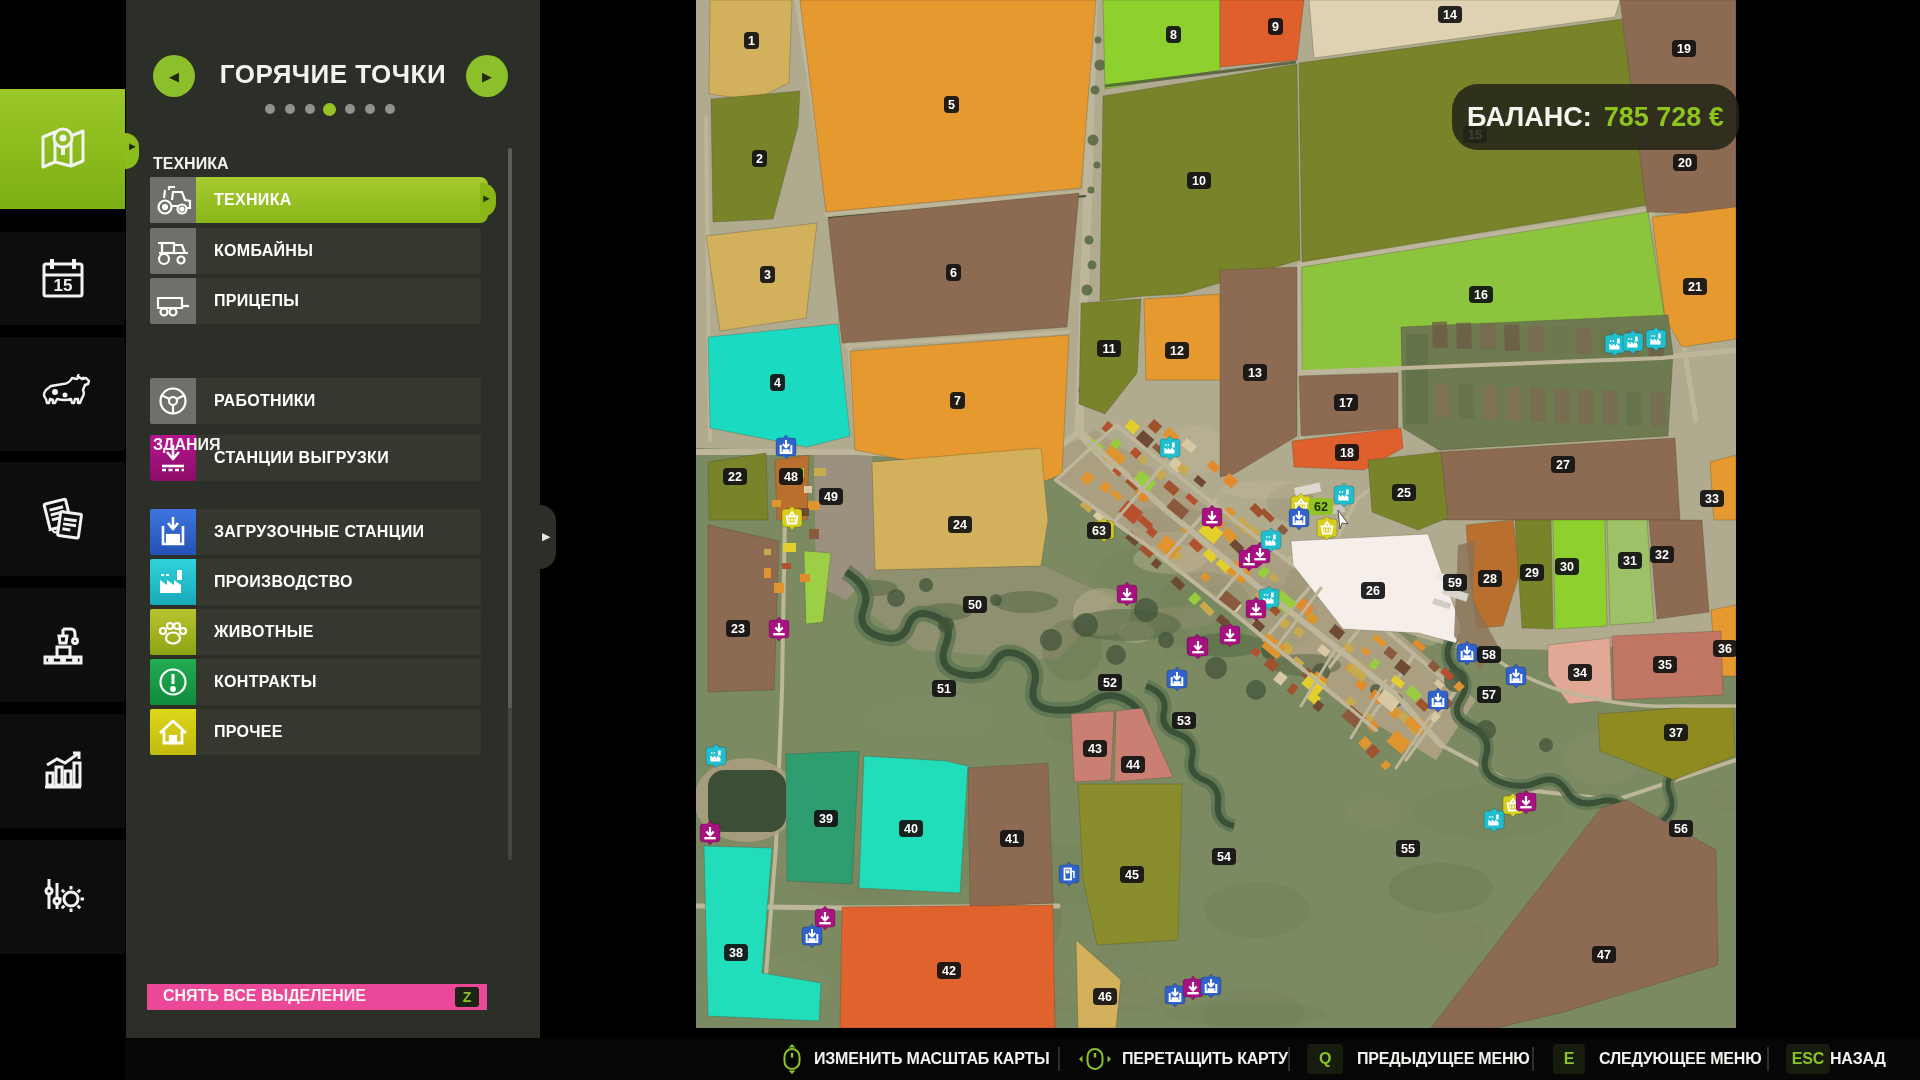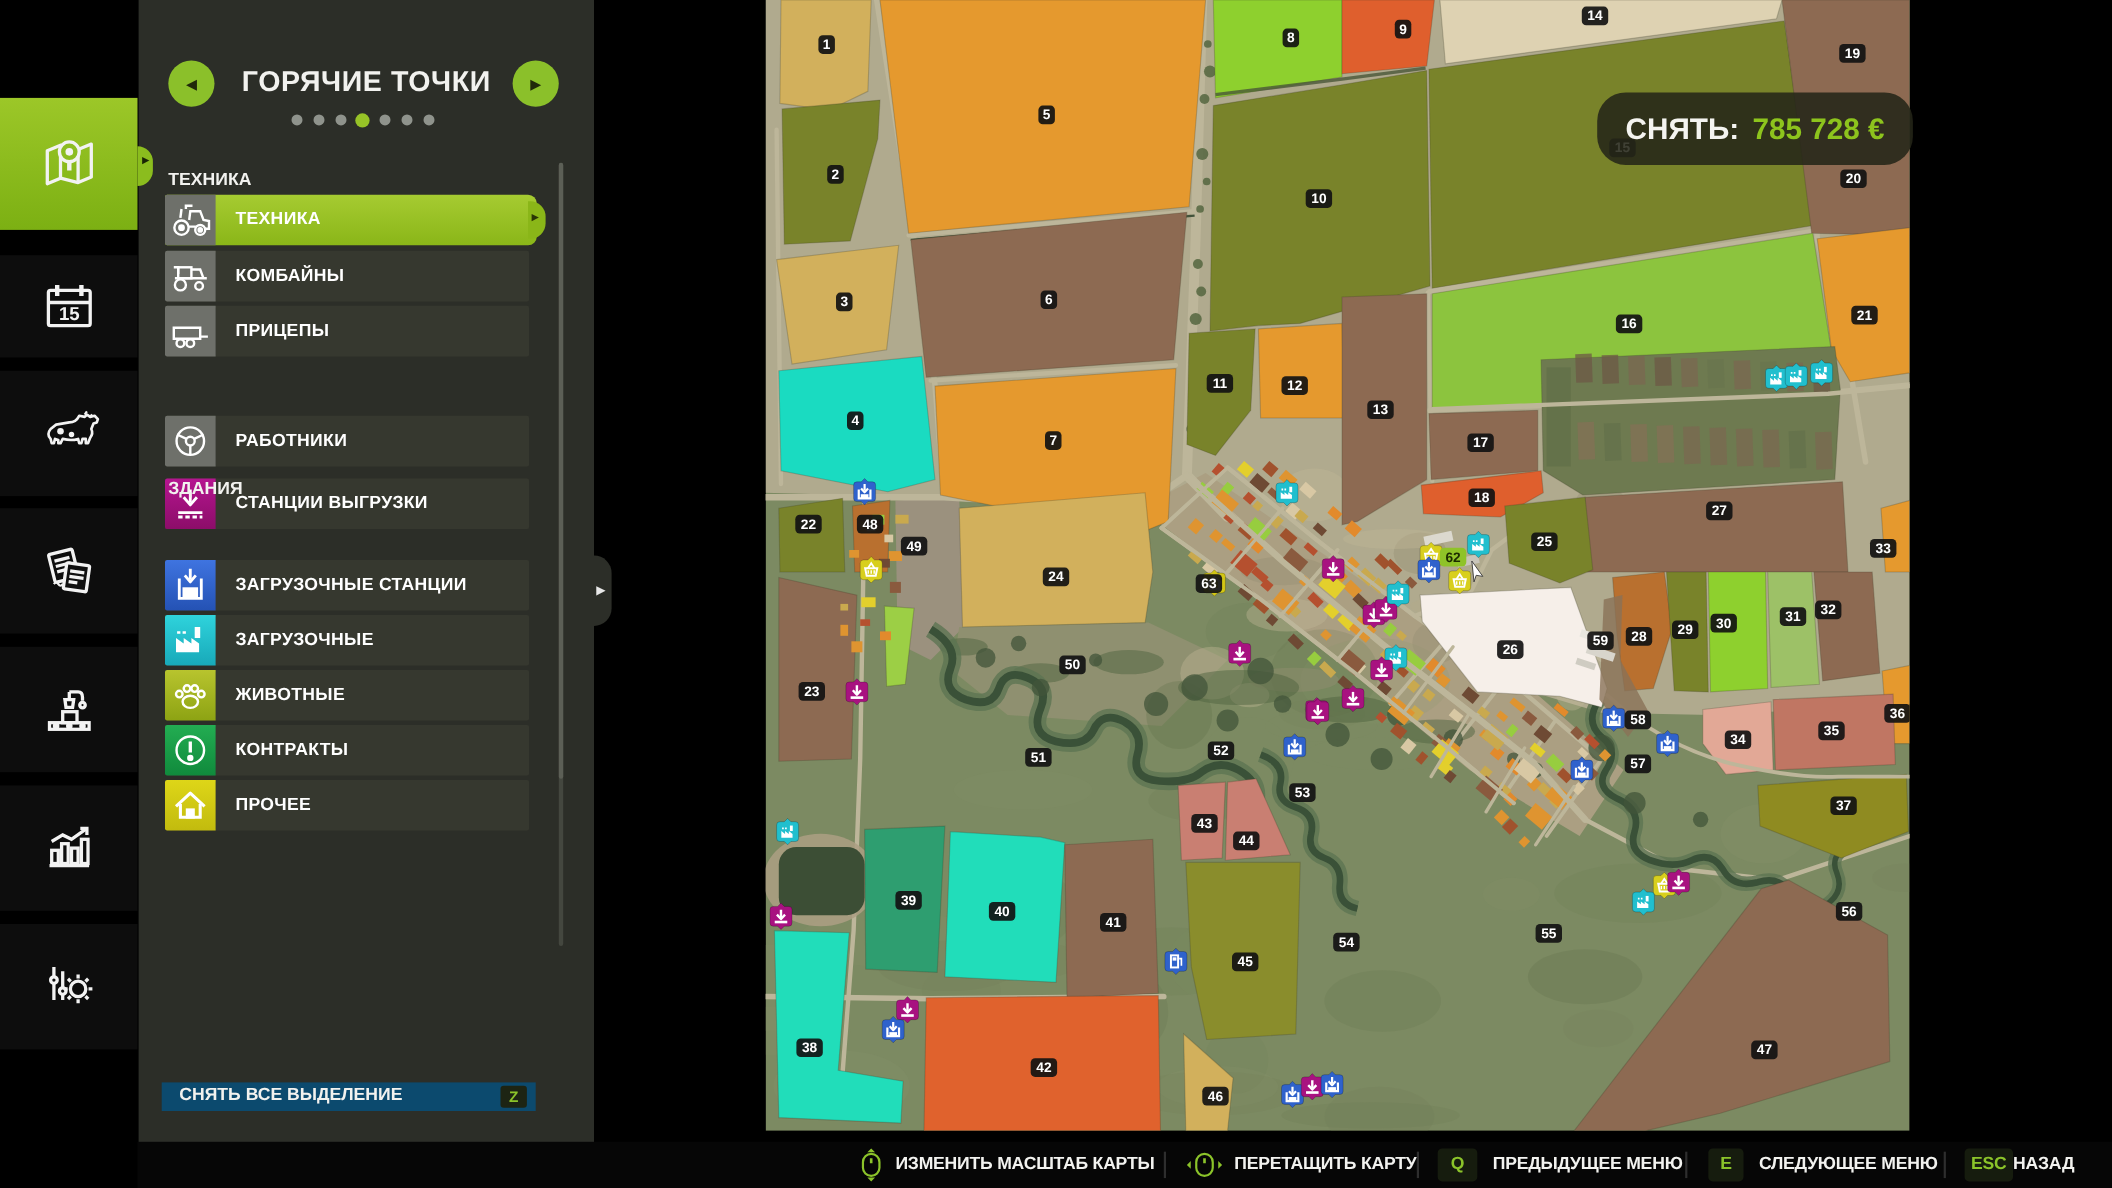--- a/index.html
+++ b/index.html
@@ -22,21 +22,21 @@
 .sect { position:absolute; left:27px; color:#f2f2ef; font-size:16px; font-weight:bold; }
 .row { position:absolute; left:24px; width:331px; height:46px; background:#36382f; border-radius:2px; }
 .row.sel { background:linear-gradient(#a6cb31,#8ab618); width:338px; border-radius:2px 8px 8px 2px; }
 .ric { position:absolute; left:0; top:0; width:46px; height:46px; border-radius:2px 0 0 2px; }
 .rtx { position:absolute; left:64px; top:0; height:46px; display:flex; align-items:center;
   color:#fff; font-size:16px; font-weight:bold; letter-spacing:0.3px; }
 .selnotch { position:absolute; right:-8px; top:6px; width:16px; height:34px; background:#8ab618; border-radius:0 14px 14px 0; }
 .selarr { position:absolute; right:-4px; top:15px; color:#2a3505; font-size:11px; }
 #scroll { position:absolute; left:382px; top:148px; width:4px; height:712px; background:#44473f; border-radius:2px; }
 #scrollthumb { position:absolute; left:382px; top:148px; width:4px; height:560px; background:#5c5f56; border-radius:2px; }
-#clearbar { position:absolute; left:21px; top:984px; width:340px; height:26px; background:#0c4a6e;text-decoration:underline; }
+#clearbar { position:absolute; left:21px; top:984px; width:340px; height:26px; background:#ec4899;text-decoration:underline; }
 #clearbar span { position:absolute; left:16px; top:3px; color:#f2f2ef; font-size:16px; font-weight:bold; }
 .key { background:#1d2413; color:#8bc32a; font-weight:bold; border-radius:3px; }
 #panelnotch { position:absolute; left:540px; top:505px; width:16px; height:64px; background:#2c2e28; border-radius:0 22px 22px 0; }
 #panelarr { position:absolute; left:542px; top:530px; color:#e8e8e8; font-size:11px; }
 
 #map { position:absolute; left:696px; top:0; width:1040px; height:1028px; }
 
 #balance { position:absolute; left:1452px; top:84px; width:287px; height:66px; background:rgba(36,38,24,0.88);
   border-radius:26px; display:flex; align-items:center; justify-content:center; }
 #balance .b1 { color:#f4f4f0; font-size:27px; font-weight:bold; }
@@ -226,21 +226,21 @@
         </svg></div>
   <div class="rtx">ЗАГРУЗОЧНЫЕ СТАНЦИИ</div>
 </div>
 
 <div class="row" style="top:559px">
   <div class="ric" style="background:linear-gradient(#2fd3dc,#18a9b9)"><svg width="46" height="46" viewBox="0 0 46 46" fill="none" stroke="#fff" stroke-width="2.2">
           <path d="M10 34 v-13 l7 5 v-5 l7 5 v-5 l7 5 v8 z" fill="#fff" stroke="none"></path>
           <rect x="27" y="11" width="5" height="10" fill="#fff" stroke="none"></rect>
           <path d="M11 16 h10" stroke-dasharray="3 2"></path>
         </svg></div>
-  <div class="rtx">ЗАГРУЗОЧНЫЕ</div>
+  <div class="rtx">ПРОИЗВОДСТВО</div>
 </div>
 
 <div class="row" style="top:609px">
   <div class="ric" style="background:linear-gradient(#b8c42e,#8da313)"><svg width="46" height="46" viewBox="0 0 46 46" fill="none" stroke="#fff" stroke-width="2.2">
           <ellipse cx="23" cy="29" rx="7" ry="5.5"></ellipse>
           <circle cx="13" cy="22" r="3"></circle>
           <circle cx="20" cy="17" r="3"></circle>
           <circle cx="27" cy="17" r="3"></circle>
           <circle cx="33" cy="22" r="3"></circle>
         </svg></div>
@@ -1110,21 +1110,21 @@
         <rect width="24" height="17" rx="4" fill="#121212" opacity="0.92"></rect>
         <text x="12.0" y="12.5" text-anchor="middle" font-size="12.5" font-weight="bold" fill="#ffffff">63</text>
       </g>
       <g transform="translate(613,498)">
         <rect width="24" height="17" rx="4" fill="#8fc328" opacity="1"></rect>
         <text x="12.0" y="12.5" text-anchor="middle" font-size="12.5" font-weight="bold" fill="#1c2b00">62</text>
       </g>
     </svg></div>
 
 <div id="balance">
-    <span class="b1">СНЯТЬ:</span>
+    <span class="b1">БАЛАНС:</span>
     <span class="b2">785 728 €</span>
   </div>
 
 <div id="footer">
 
   <div class="fitem" style="left:780px">
     <svg width="24" height="32" viewBox="0 0 24 32" fill="none" stroke="#8bc32a" stroke-width="2">
       <path d="M12 1 l3.5 3.5 h-7 z M12 31 l3.5 -3.5 h-7 z" fill="#8bc32a" stroke="none"></path>
       <rect x="4.5" y="6" width="15" height="20" rx="7.5"></rect>
       <path d="M12 10 v4.5" stroke-width="2.4"></path>

